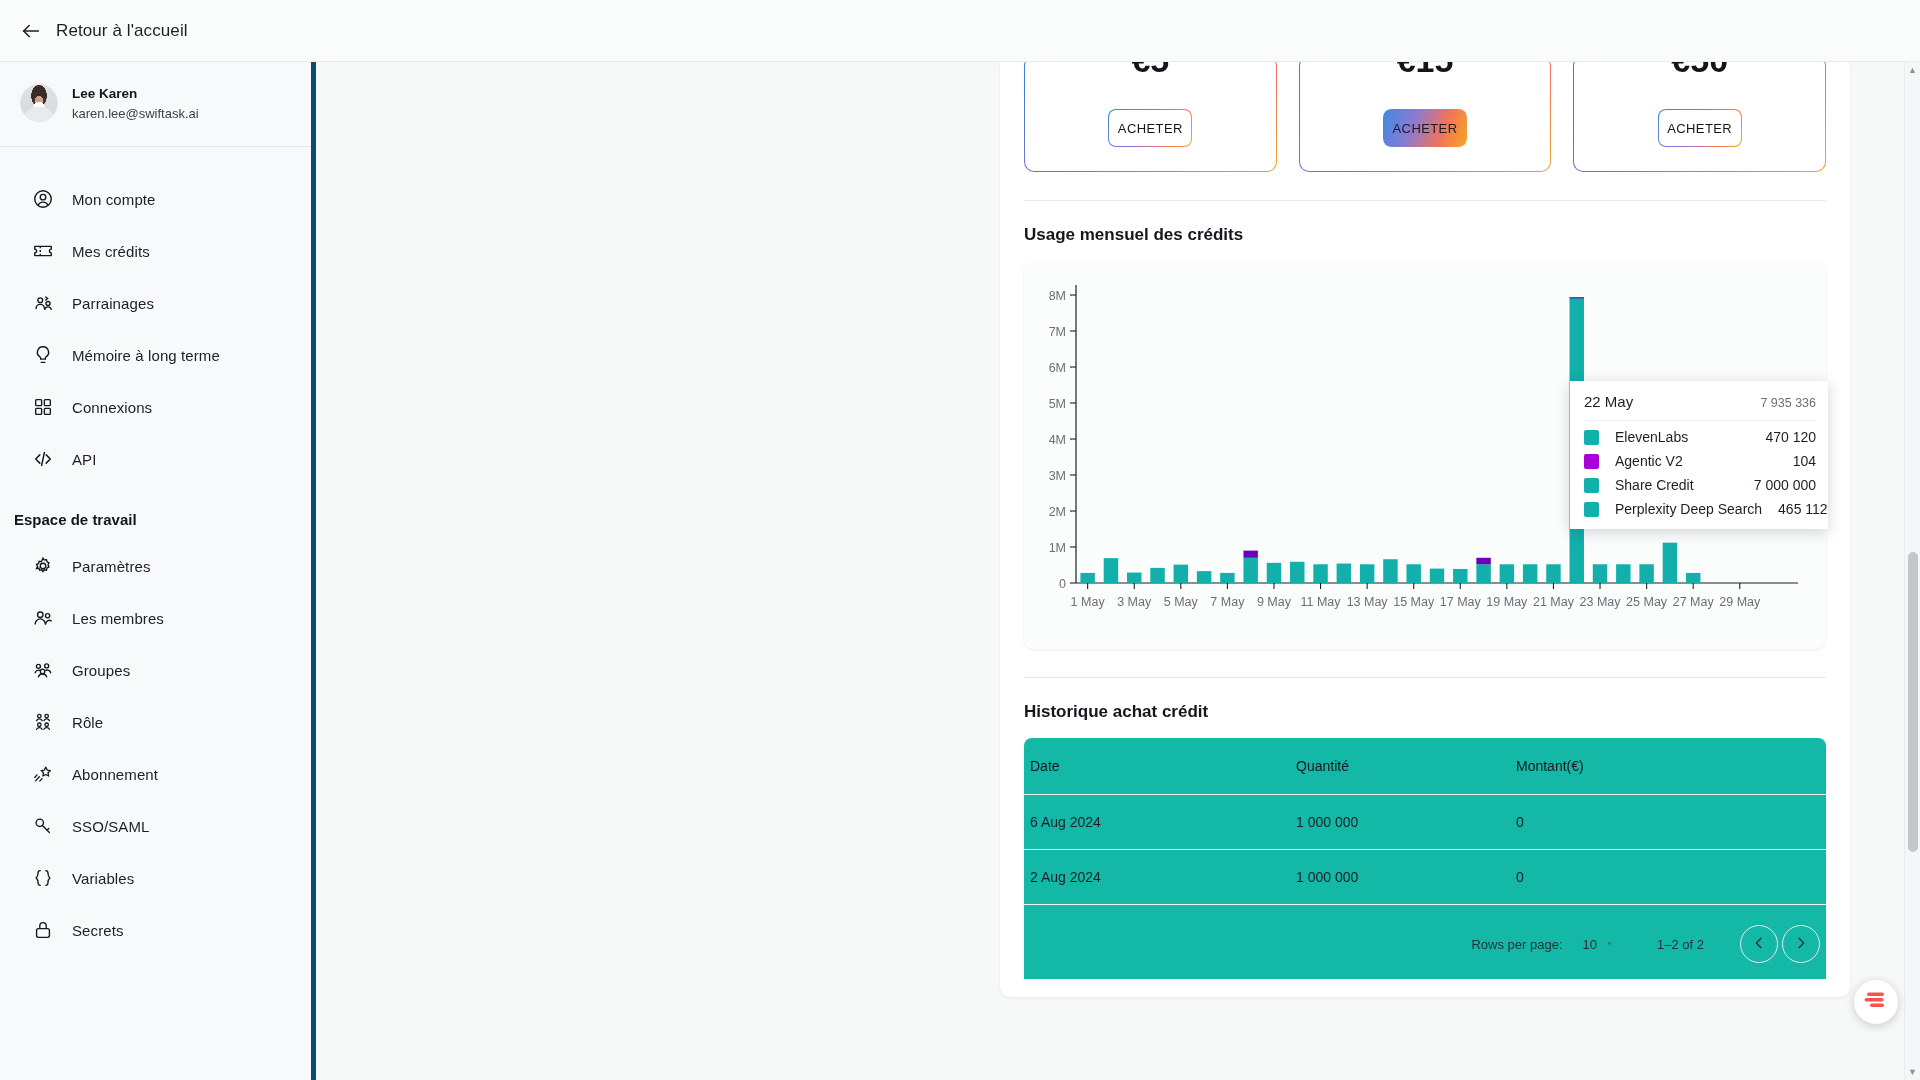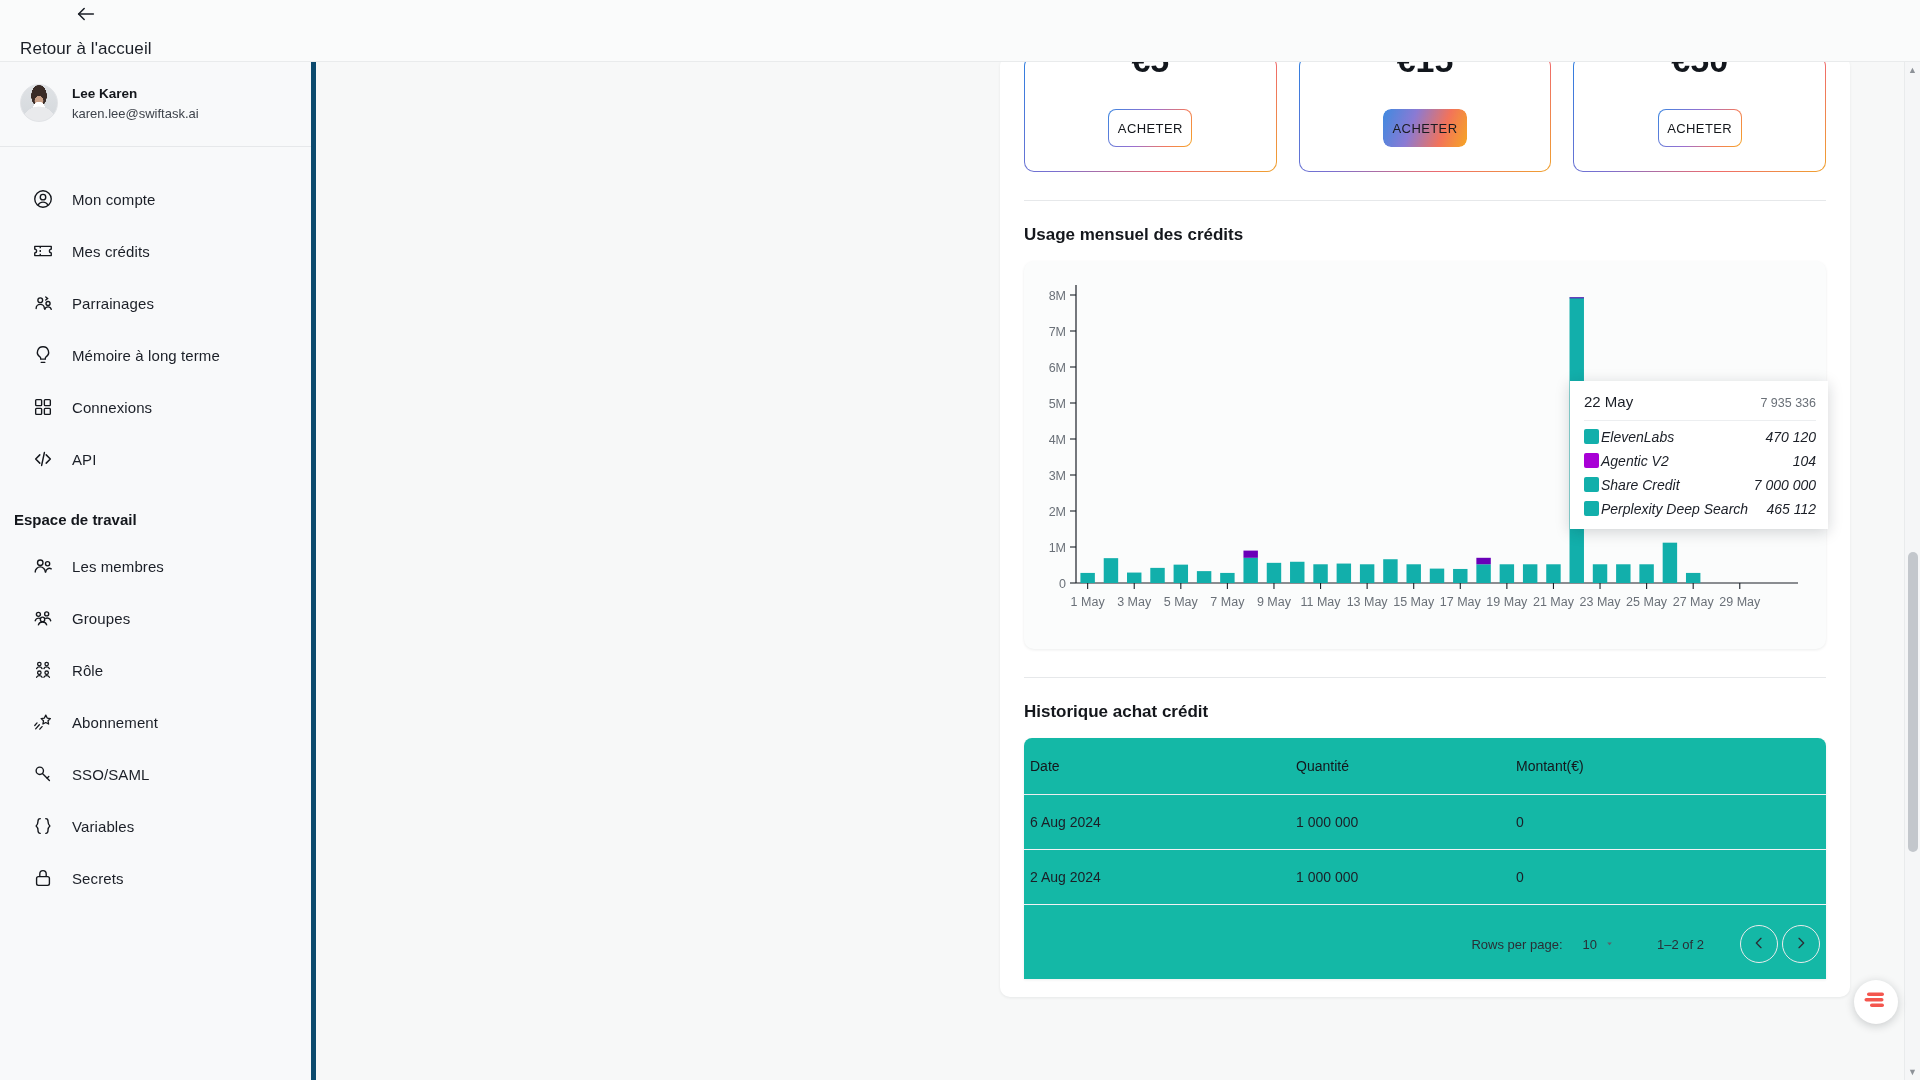--- a/index.html
+++ b/index.html
@@ -14,21 +14,21 @@
 
   
   .topbar {
     height: 62px; flex: 0 0 62px;
     background: #fafbfb;
     display: flex; align-items: center;
     padding-left: 20px;
     border-bottom: 1px solid #e9ebec;
     position: relative; z-index: 30;
   }
-  .back-link { display: flex; align-items: center; gap: 14px; cursor: pointer; flex-direction: column; }
+  .back-link { display: flex; align-items: center; gap: 14px; cursor: pointer; }
   .back-arrow { width: 22px; height: 22px; display: block; }
   .back-label { font-size: 17px; color: #1b1f27; letter-spacing: .1px; }
 
   .body-row { flex: 1 1 auto; display: flex; min-height: 0; }
 
   
   .sidebar {
     width: 316px; flex: 0 0 316px;
     background: #f8f9fa;
     border-right: 5px solid #0c4a6e;
@@ -137,21 +137,21 @@
   .tooltip {
     position: absolute; left: 546px; top: 120px; width: 258px;
     background: #ffffff; border-radius: 0;
     box-shadow: 0 3px 14px rgba(17,23,31,.18);
     padding: 12px 12px 12px 14px; z-index: 20;
   }
   .tt-head { display: flex; align-items: baseline; justify-content: space-between;
     padding-bottom: 10px; border-bottom: 1px solid #eceef0; }
   .tt-date { font-size: 15px; color: #1b1f27; }
   .tt-total { font-size: 12.5px; color: #6a7078; }
-  .tt-row { display: flex; align-items: flex-start; gap: 2px; padding-top: 8px; font-style: italic; }
+  .tt-row { display: flex; align-items: flex-end; gap: 16px; padding-top: 8px; }
   .tt-sw { width: 15px; height: 15px; border-radius: 2px; flex: 0 0 15px; }
   .tt-name { font-size: 14px; color: #1b1f27; flex: 1 1 auto; white-space: nowrap; }
   .tt-val { font-size: 14px; color: #1b1f27; text-align: right; white-space: nowrap; }
 
   
   .table-card {
     background: #14b8a6; border-radius: 8px 8px 0 0;
     box-shadow: 0 1px 3px rgba(17,23,31,.07);
     overflow: hidden;
   }
@@ -287,20 +287,29 @@
               <path d="M8.5 7.5L4 12l4.5 4.5"></path>
                 <path d="M15.5 7.5L20 12l-4.5 4.5"></path>
               <path d="M13.5 5l-3 14"></path>
             </svg>
           </span>
           <span class="nav-label">API</span>
         </div>
 
         <div class="nav-section-title">Espace de travail</div>
 
+        <div class="nav-item">
+          <span>
+            <svg class="nav-icon" viewBox="0 0 24 24" fill="none" stroke="currentColor" stroke-width="1.5">
+              <circle cx="12" cy="12" r="3"></circle>
+              <path d="M12 3.5l1.4 2 2.4-.4.6 2.3 2.1 1.2-1 2.2 1 2.2-2.1 1.2-.6 2.3-2.4-.4-1.4 2-1.4-2-2.4.4-.6-2.3L5 14.8l1-2.2-1-2.2 2.1-1.2.6-2.3 2.4.4z"></path>
+            </svg>
+          </span>
+          <span class="nav-label">Paramètres</span>
+        </div>
 
         <div class="nav-item">
           <span>
             <svg class="nav-icon" viewBox="0 0 24 24" fill="none" stroke="currentColor" stroke-width="1.5" stroke-linecap="round">
               <circle cx="9" cy="8.5" r="3"></circle>
               <path d="M3.5 18.5a5.5 5.5 0 0 1 11 0"></path>
               <circle cx="17" cy="9.5" r="2.3"></circle>
               <path d="M15 18.5a4 4 0 0 1 6-3.4"></path>
             </svg>
           </span>

